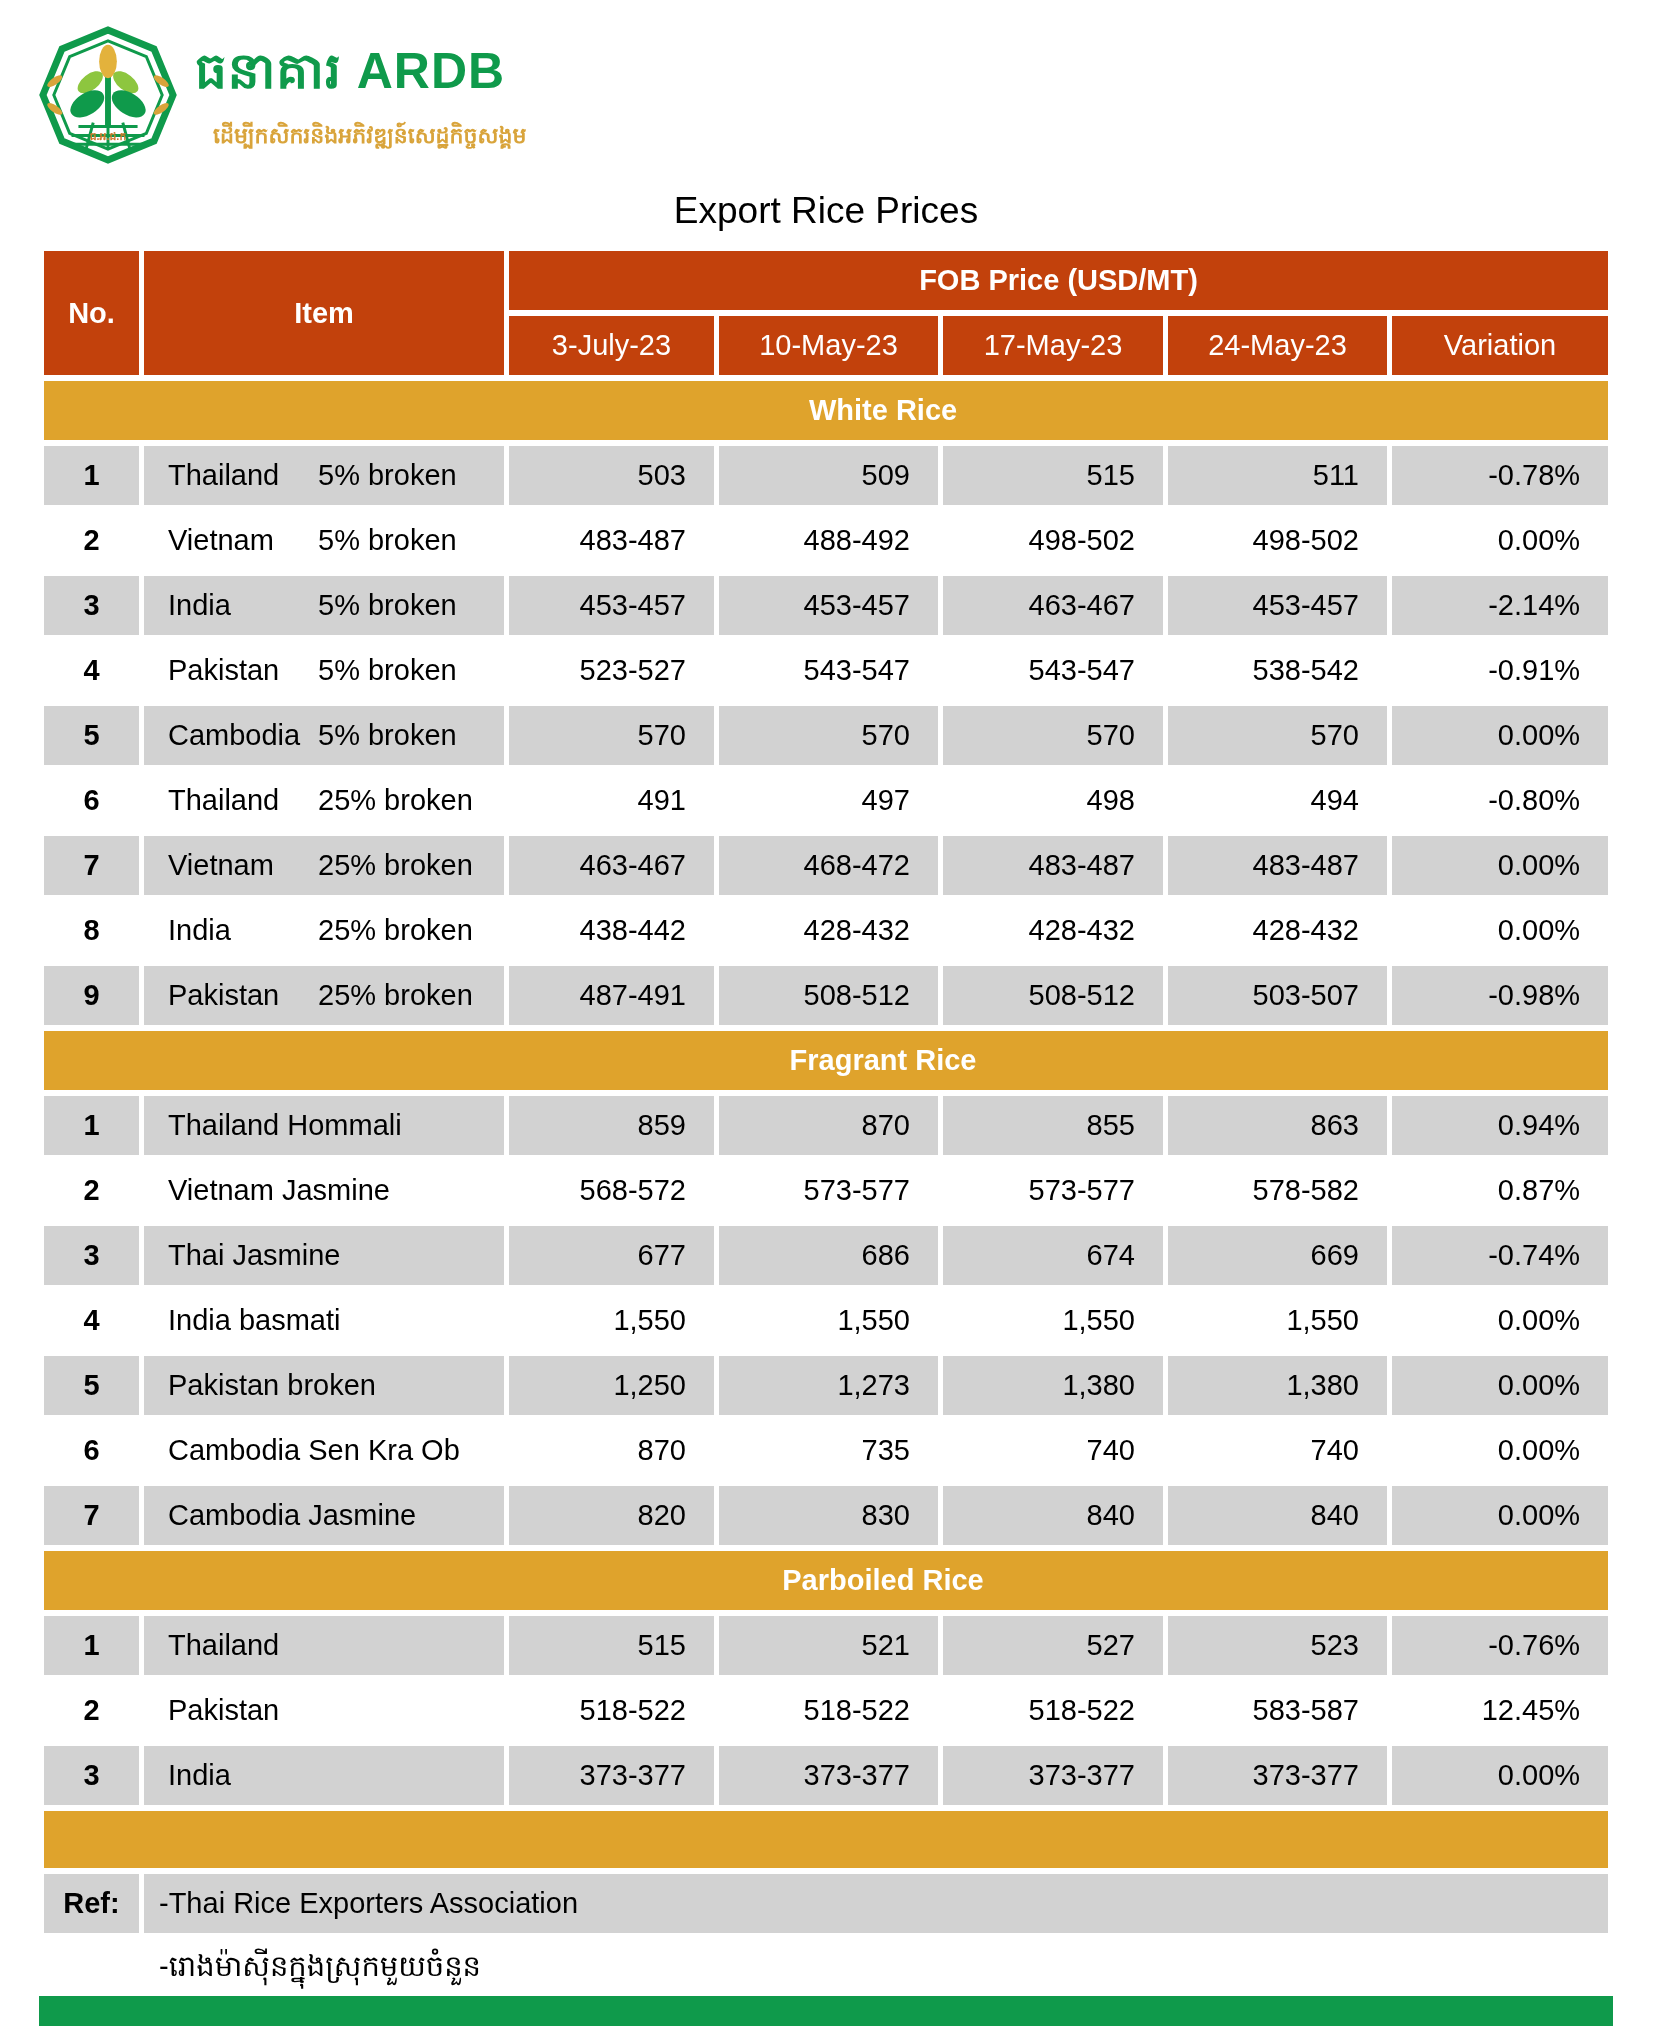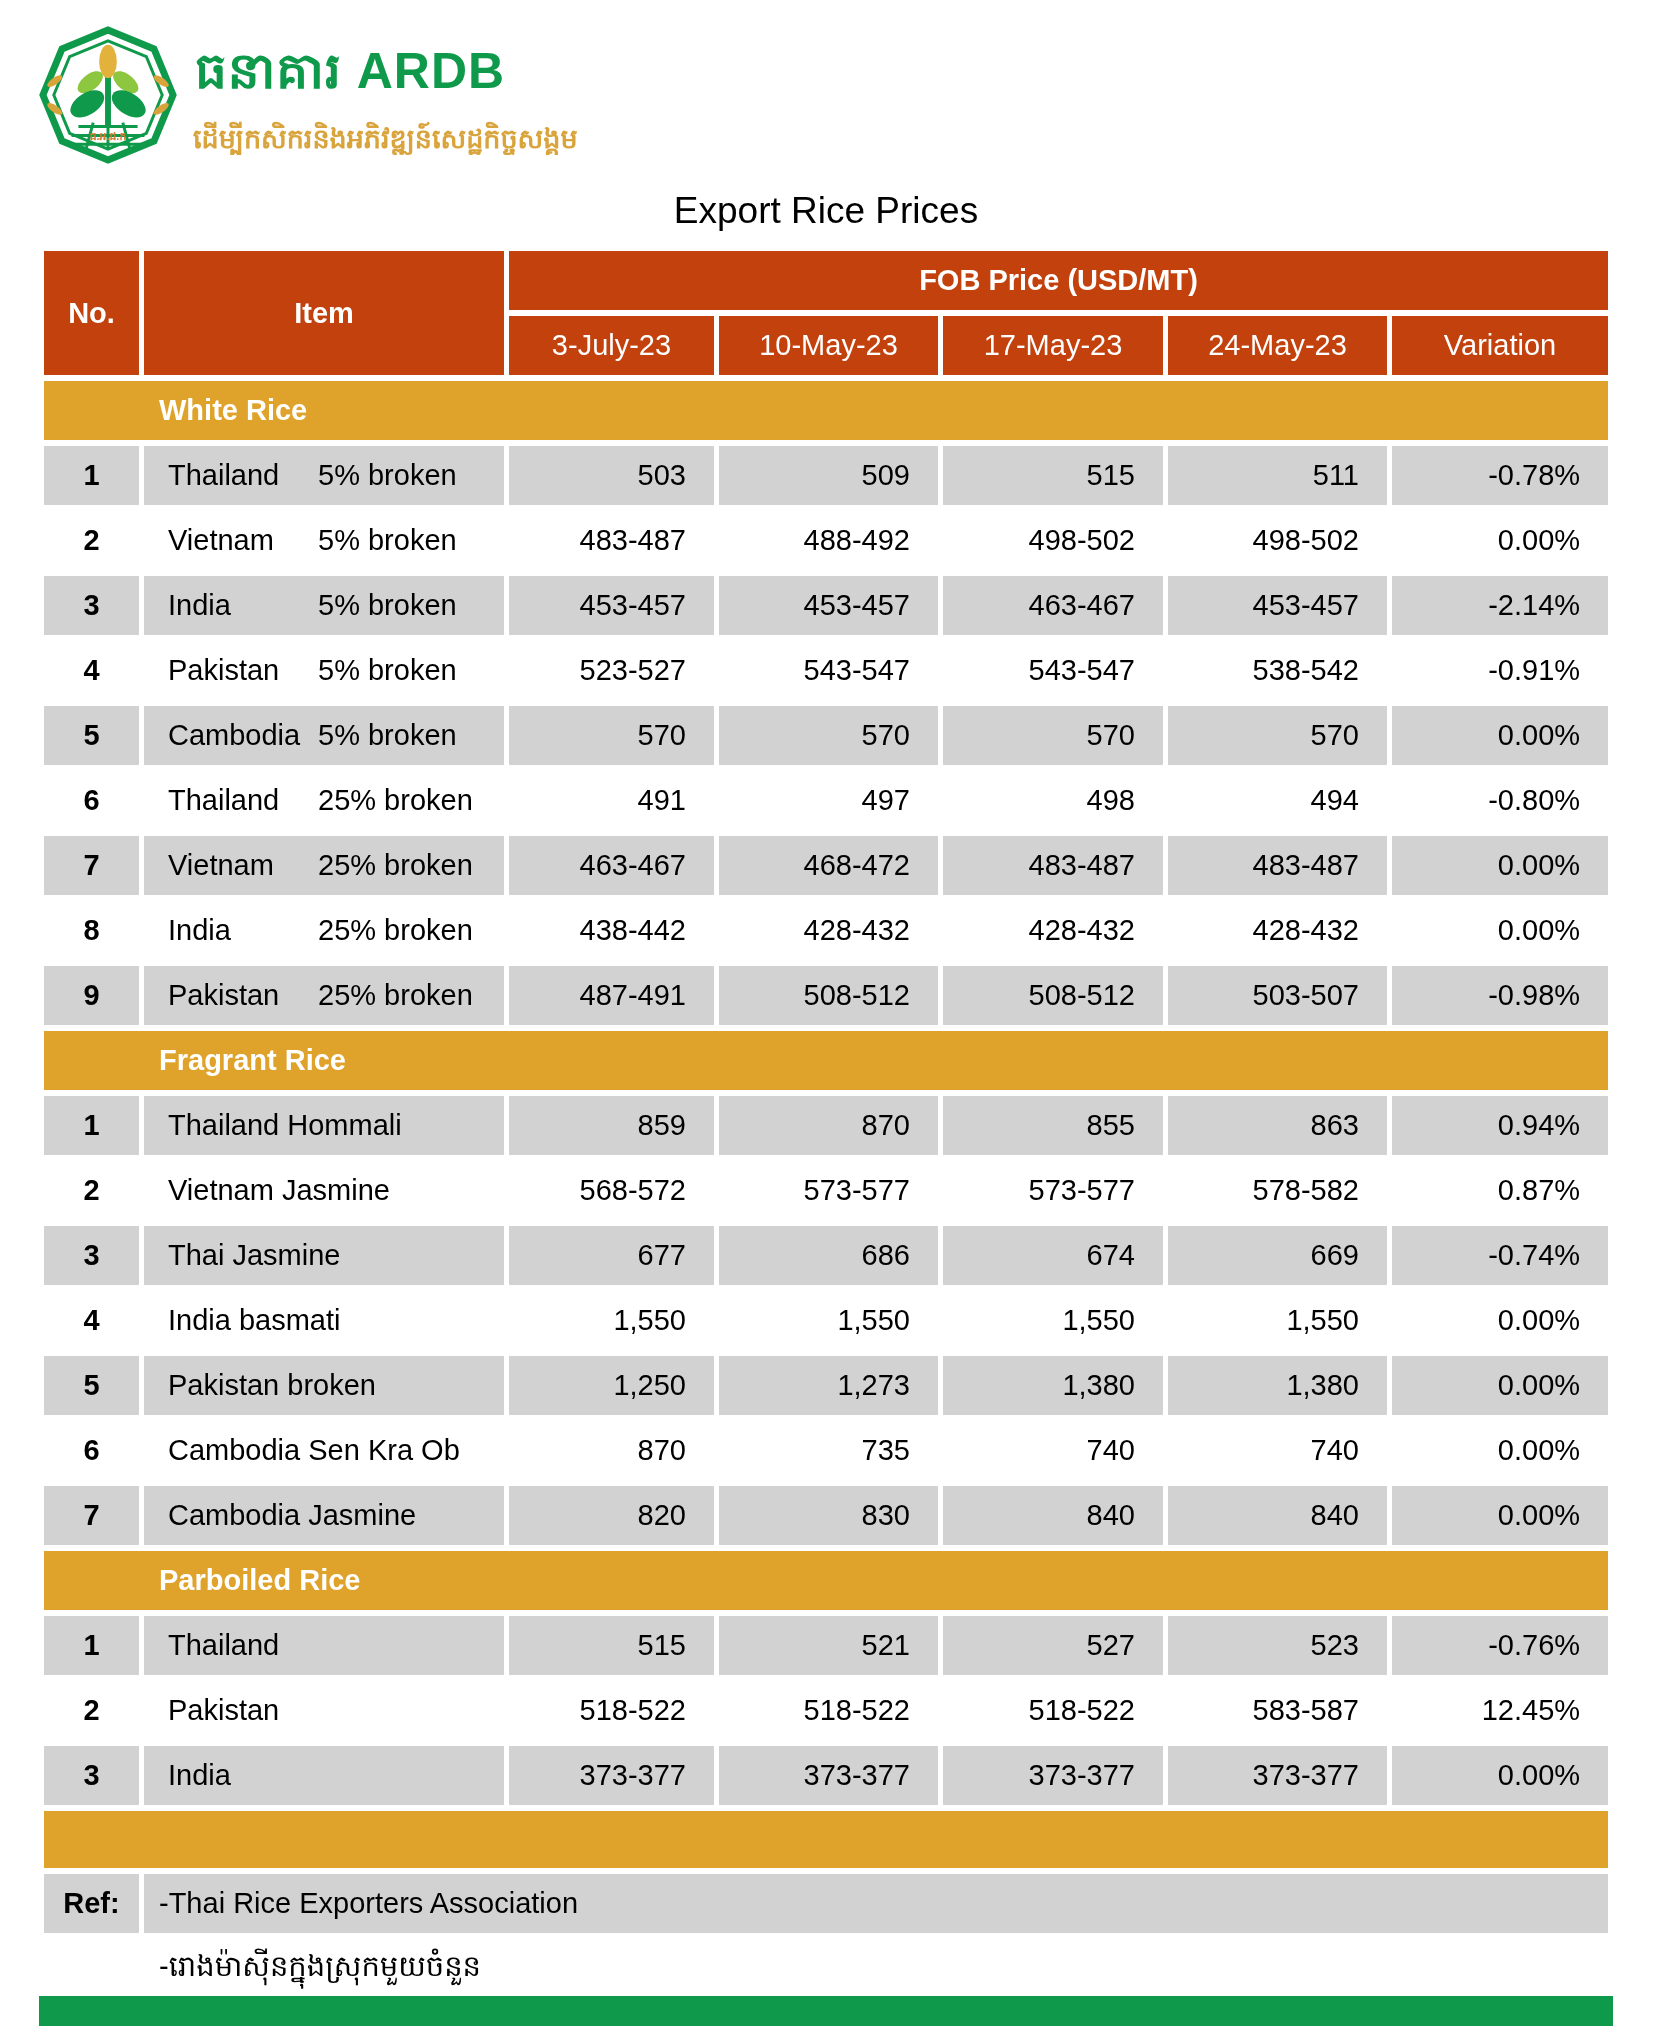--- a/index.html
+++ b/index.html
@@ -3,37 +3,37 @@
 <meta charset="utf-8">
 <style>
   html,body{margin:0;padding:0;background:#ffffff;}
   body{font-family:"Liberation Sans", sans-serif; color:#000;}
   #page{position:relative;width:1654px;height:2030px;background:#fff;overflow:hidden;}
 
   
   #logo{position:absolute;left:39px;top:26px;width:640px;height:140px;}
   #logo svg{position:absolute;left:0;top:0;}
   .brand-line{position:absolute;left:156px;top:13px;font-size:50px;font-weight:bold;color:#0f9a4b;white-space:nowrap;letter-spacing:1px;}
-  .brand-tagline{position:absolute;left:154px;top:96px;font-size:27px;font-weight:bold;color:#d9a43b;white-space:nowrap;}
+  .brand-tagline{position:absolute;left:174px;top:96px;font-size:22px;font-weight:bold;color:#d9a43b;white-space:nowrap;}
 
   
   #title{position:absolute;left:39px;top:190px;width:1574px;text-align:center;
          font-size:37px;font-weight:normal;color:#000000;}
 
   
   #price-table{position:absolute;left:39px;top:245px;width:1574px;
                border-collapse:separate;border-spacing:5px 6px;table-layout:fixed;}
   #price-table td,#price-table th{height:57px;font-size:29px;overflow:hidden;white-space:nowrap;}
 
   .hdr{background:#c2410c;color:#fff;text-align:center;vertical-align:middle;}
   .hdr-main{font-weight:bold;font-size:31px;}
   .hdr-date{font-weight:normal;font-size:28px;}
 
   .section-cell{background:#dfa32c;color:#fff;font-weight:bold;font-size:30px;
-                text-align:left;padding-left:115px;vertical-align:middle;}
+                text-align:center;padding-left:115px;vertical-align:middle;}
   .section-cell.empty{padding:0;}
 
   .data-row td{vertical-align:middle;}
   .shade td{background:#d2d2d2;}
   .plain td{background:#ffffff;}
 
   .c-no{text-align:center;font-weight:bold;}
   .c-item{text-align:left;padding-left:24px;}
   .item-name.fixed{display:inline-block;width:150px;}
   .c-price,.c-var{text-align:right;padding-right:28px;}

